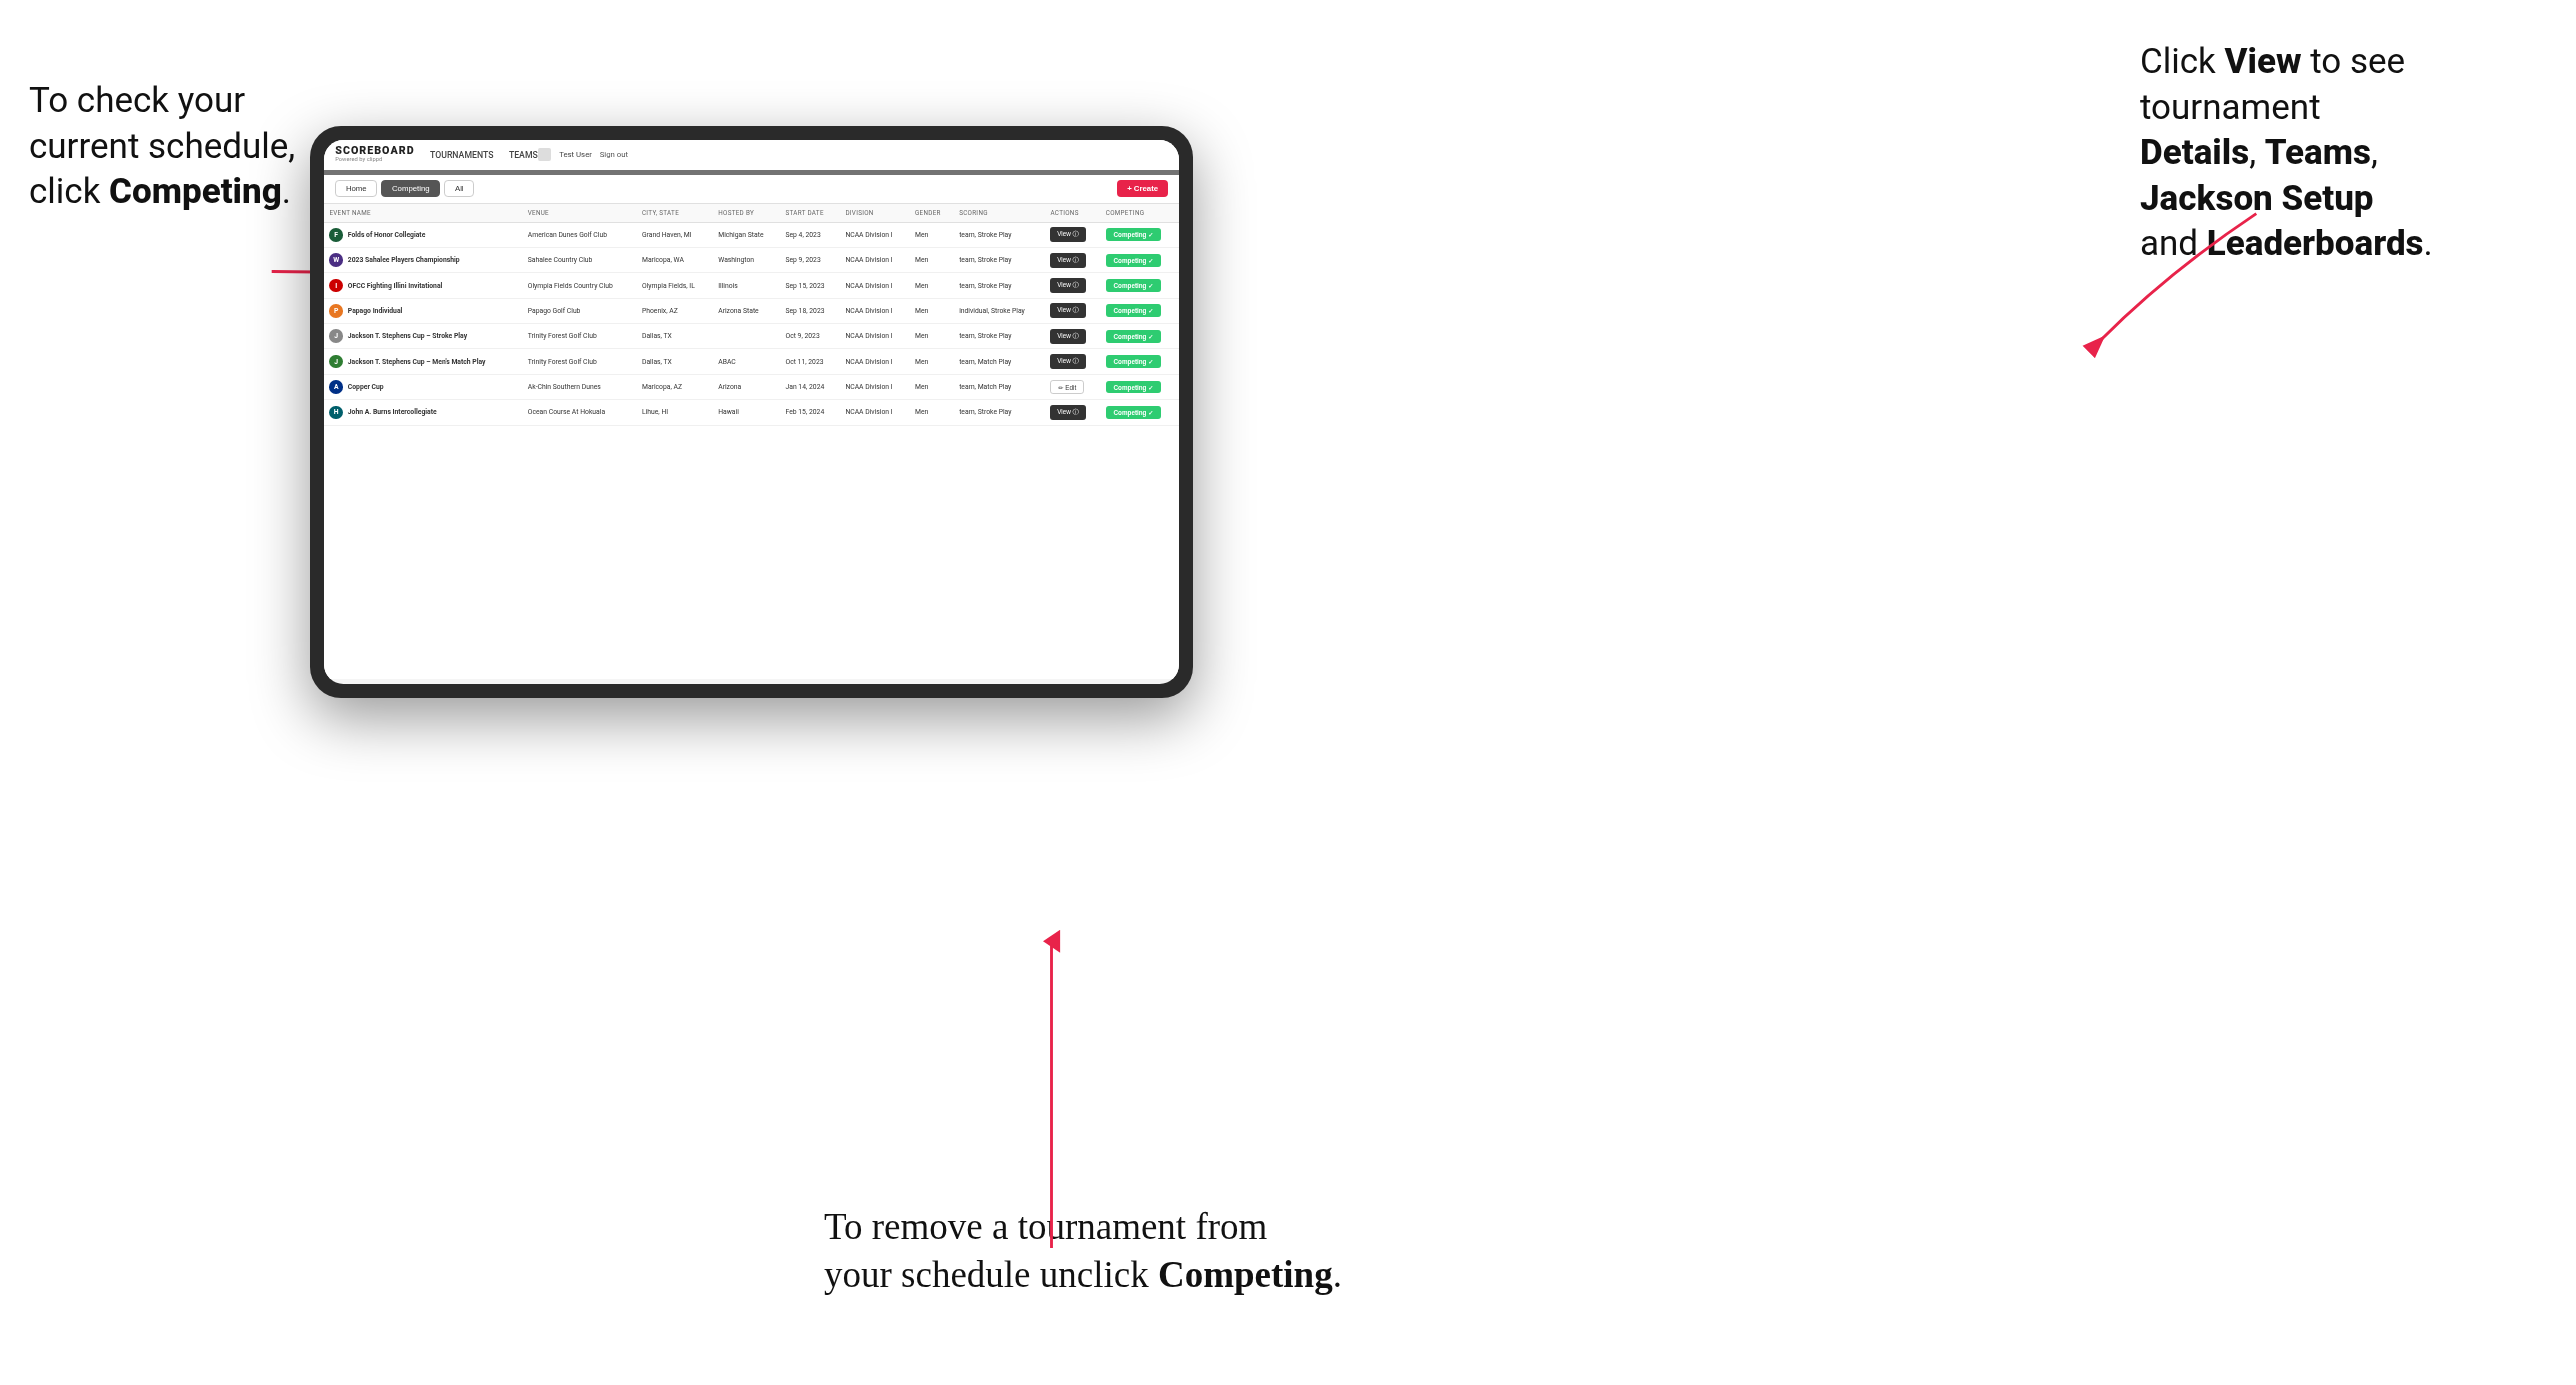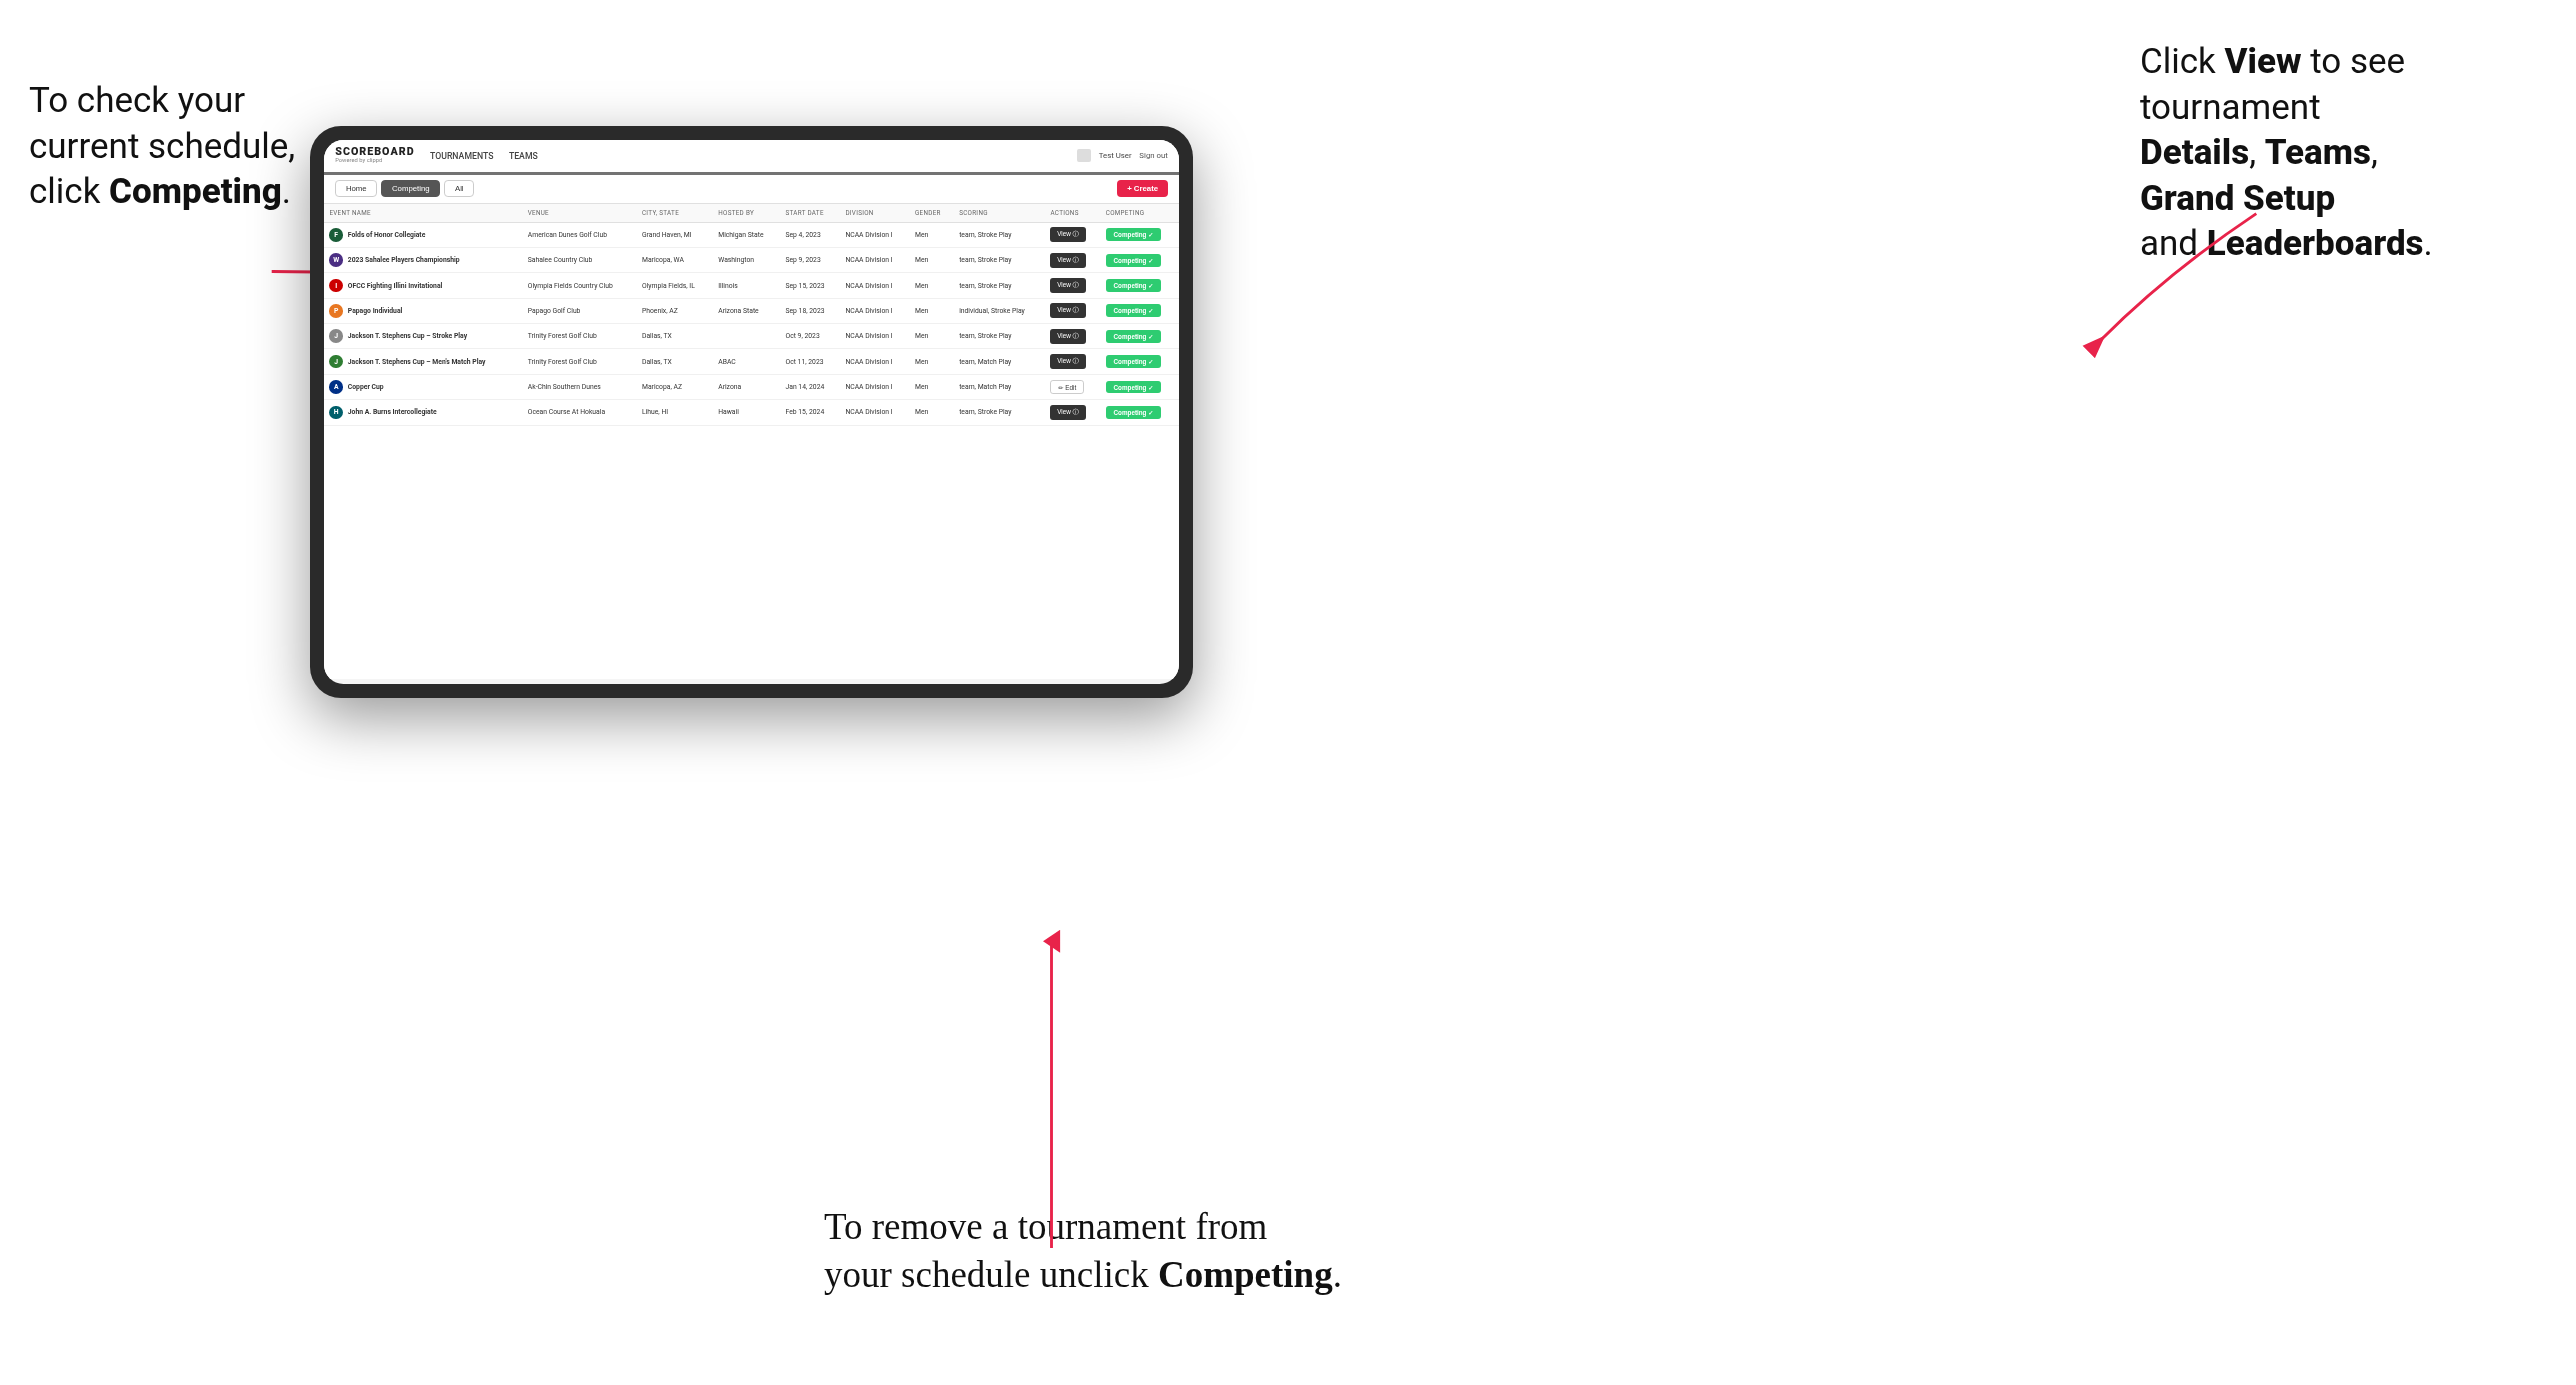--- a/index.html
+++ b/index.html
@@ -60,22 +60,21 @@
       position: relative;
     }
 
     
     .app-header {
       background: #fff;
       height: 35px;
       display: flex;
       align-items: center;
       padding: 0 11.6px;
-      border-bottom: 3px solid #737373;
-      justify-content: space-between;
+      border-bottom: 5px solid #737373;
     }
     .header-left {
       display: flex;
       align-items: center;
       gap: 15.5px;
     }
     .scoreboard-logo {
       display: flex;
       flex-direction: column;
       line-height: 1;
@@ -255,21 +254,21 @@
 <div class="annotation annotation-tl">
   <span>To check your</span><br>
   <span>current schedule,</span><br>
   <span>click </span><strong>Competing</strong><span>.</span>
 </div>
 
 <div class="annotation annotation-tr">
   <span>Click </span><strong>View</strong><span> to see</span><br>
   <span>tournament</span><br>
   <strong>Details</strong><span>, </span> <strong>Teams</strong><span>,</span><br>
-  <strong>Grand Setup</strong><br>
+  <strong>Jackson Setup</strong><br>
   <span>and </span><strong>Leaderboards</strong><span>.</span>
 </div>
 
 <div class="annotation annotation-br">
   <span>To remove a tournament from</span><br>
   <span>your schedule unclick </span><strong>Competing</strong><span>.</span>
 </div>
 
 <svg class="pink-arrow-svg" style="position:absolute;top:223px;left:262px;width:252px;height:97px;" viewBox="0 0 260 100">
   <defs>

